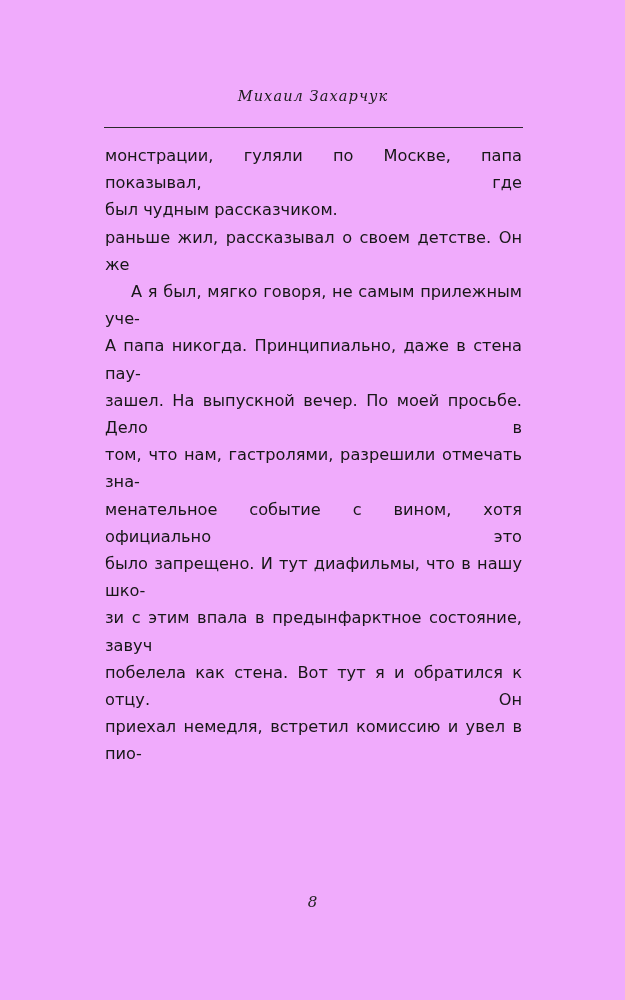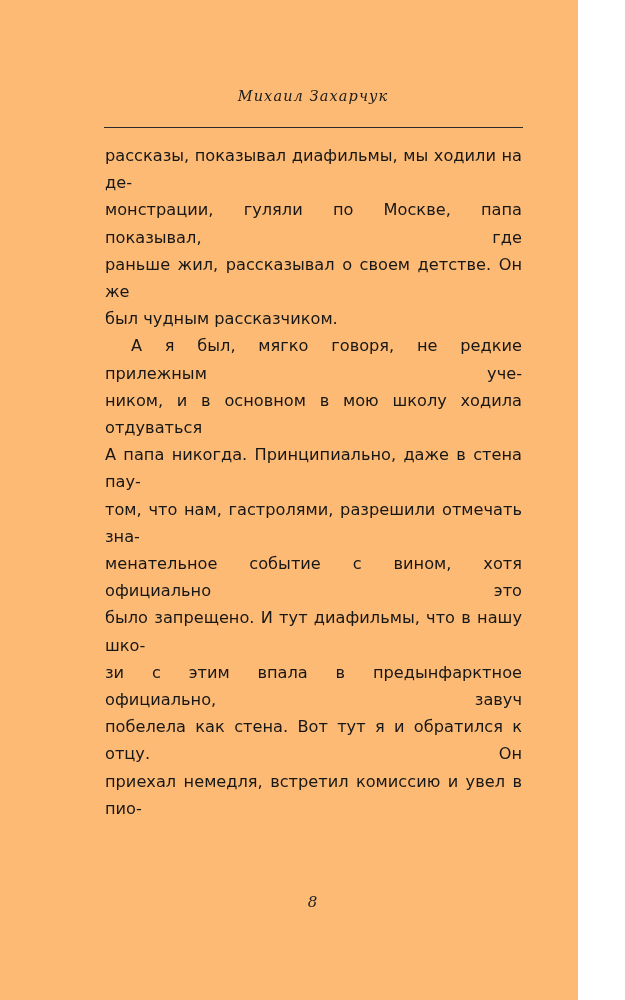--- a/index.html
+++ b/index.html
@@ -9,23 +9,23 @@
     background: #ffffff;
   }
 
   body {
     font-family: "DejaVu Sans", sans-serif;
     -webkit-font-smoothing: antialiased;
   }
 
   .page {
     position: relative;
-    width: 578px;
+    width: 625px;
     height: 1000px;
-    background: #fdba74;
+    background: #f0abfc;
     overflow: hidden;
     box-sizing: border-box;
   }
 
   
   .running-head {
     position: absolute;
     left: 104px;
     top: 88px;
     width: 418px;
@@ -99,33 +99,32 @@
 <body>
 
 <div class="page">
 
   <div class="running-head">Михаил Захарчук</div>
 
   <div class="head-rule"></div>
 
   <div class="textblock">
       <p>
-        <span class="line">рассказы, показывал диафильмы, мы ходили на де-</span>
         <span class="line">монстрации, гуляли по Москве, папа показывал, где</span>
+        <span class="line last">был чудным рассказчиком.</span>
         <span class="line">раньше жил, рассказывал о своем детстве. Он же</span>
-        <span class="line last">был чудным рассказчиком.</span>
       </p>
       <p>
-        <span class="line indented">А я был, мягко говоря, не редкие прилежным уче-</span>
-        <span class="line">ником, и в основном в мою школу ходила отдуваться</span>
+        <span class="line indented">А я был, мягко говоря, не самым прилежным уче-</span>
         <span class="line">А папа никогда. Принципиально, даже в стена пау-</span>
+        <span class="line">зашел. На выпускной вечер. По моей просьбе. Дело в</span>
         <span class="line">том, что нам, гастролями, разрешили отмечать зна-</span>
         <span class="line">менательное событие с вином, хотя официально это</span>
         <span class="line">было запрещено. И тут диафильмы, что в нашу шко-</span>
-        <span class="line">зи с этим впала в предынфарктное официально, завуч</span>
+        <span class="line">зи с этим впала в предынфарктное состояние, завуч</span>
         <span class="line">побелела как стена. Вот тут я и обратился к отцу. Он</span>
         <span class="line">приехал немедля, встретил комиссию и увел в пио-</span>
       </p>
     </div>
 
   <div class="folio">8</div>
 
 </div>
 
 </body></html>

